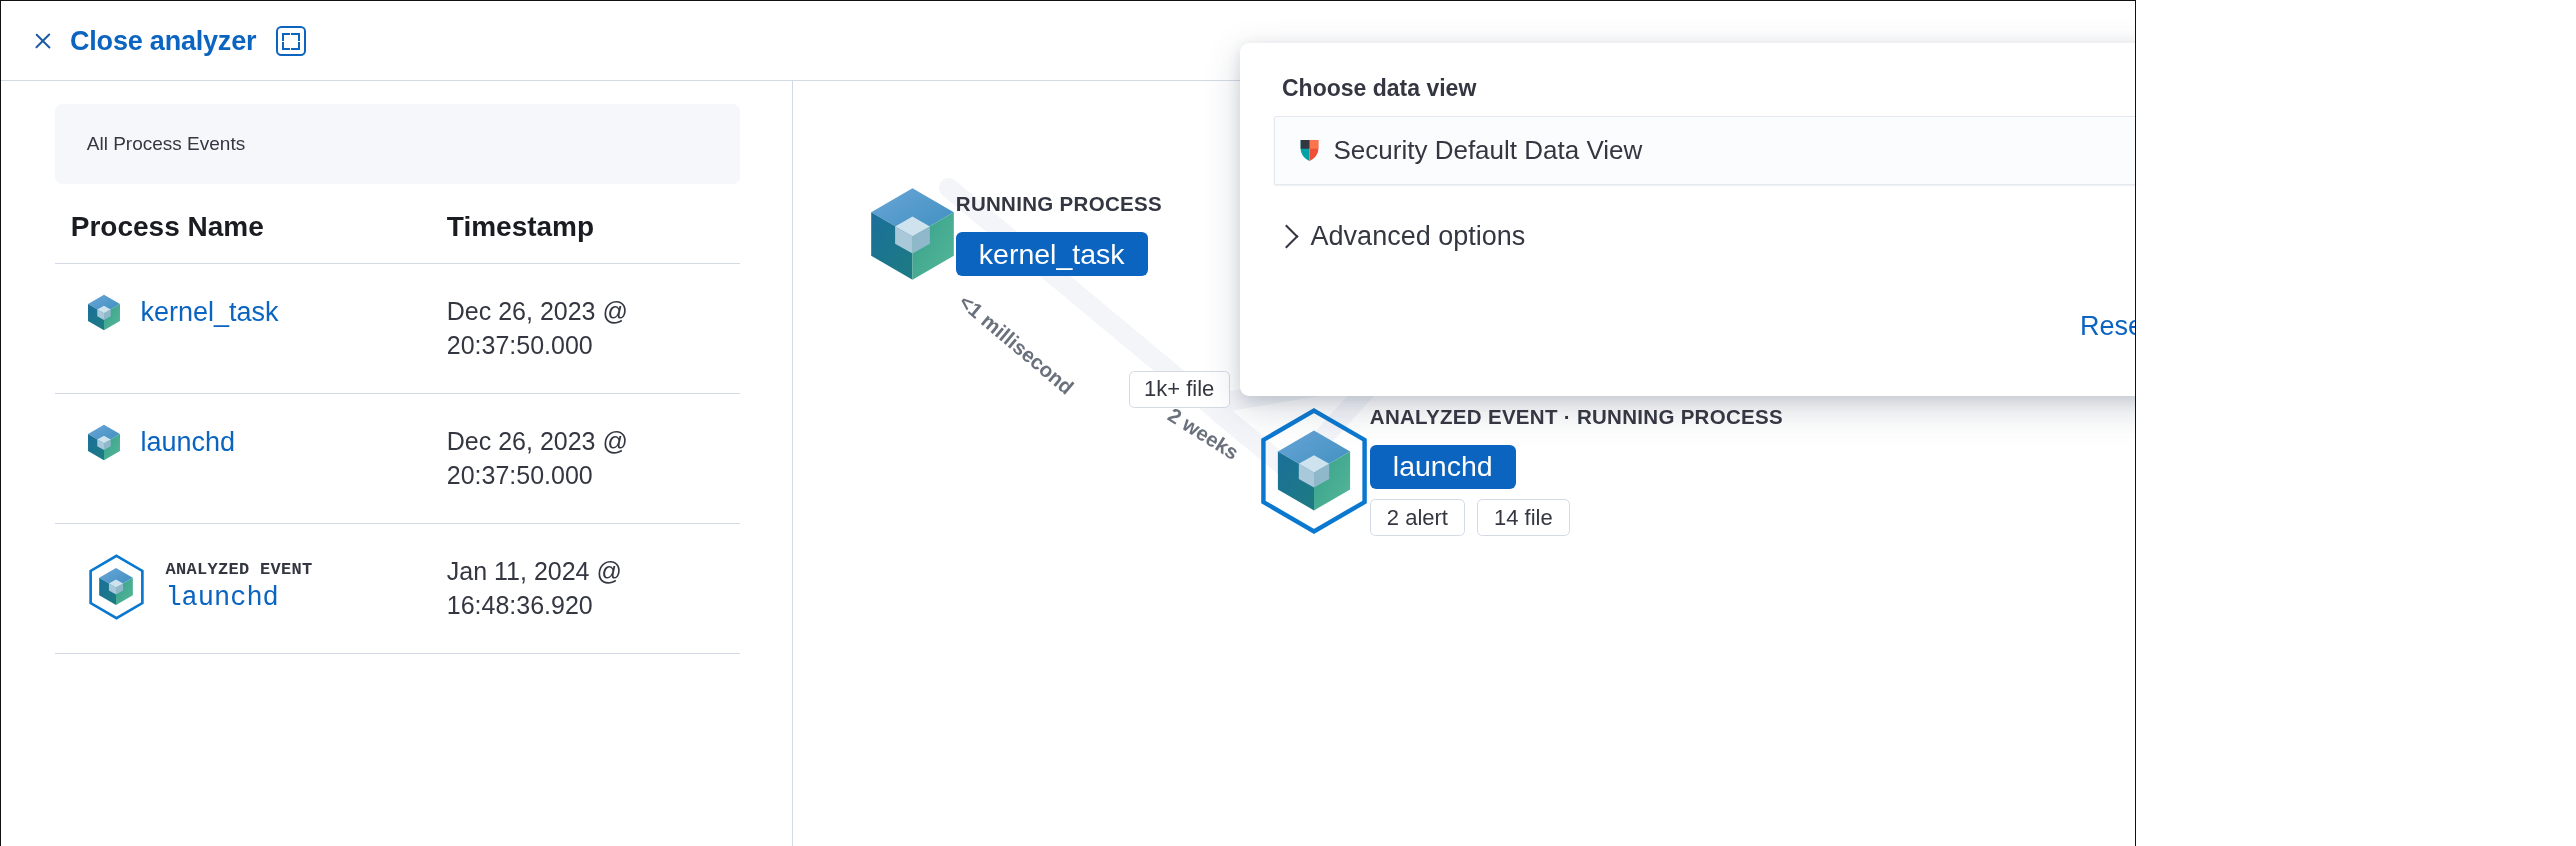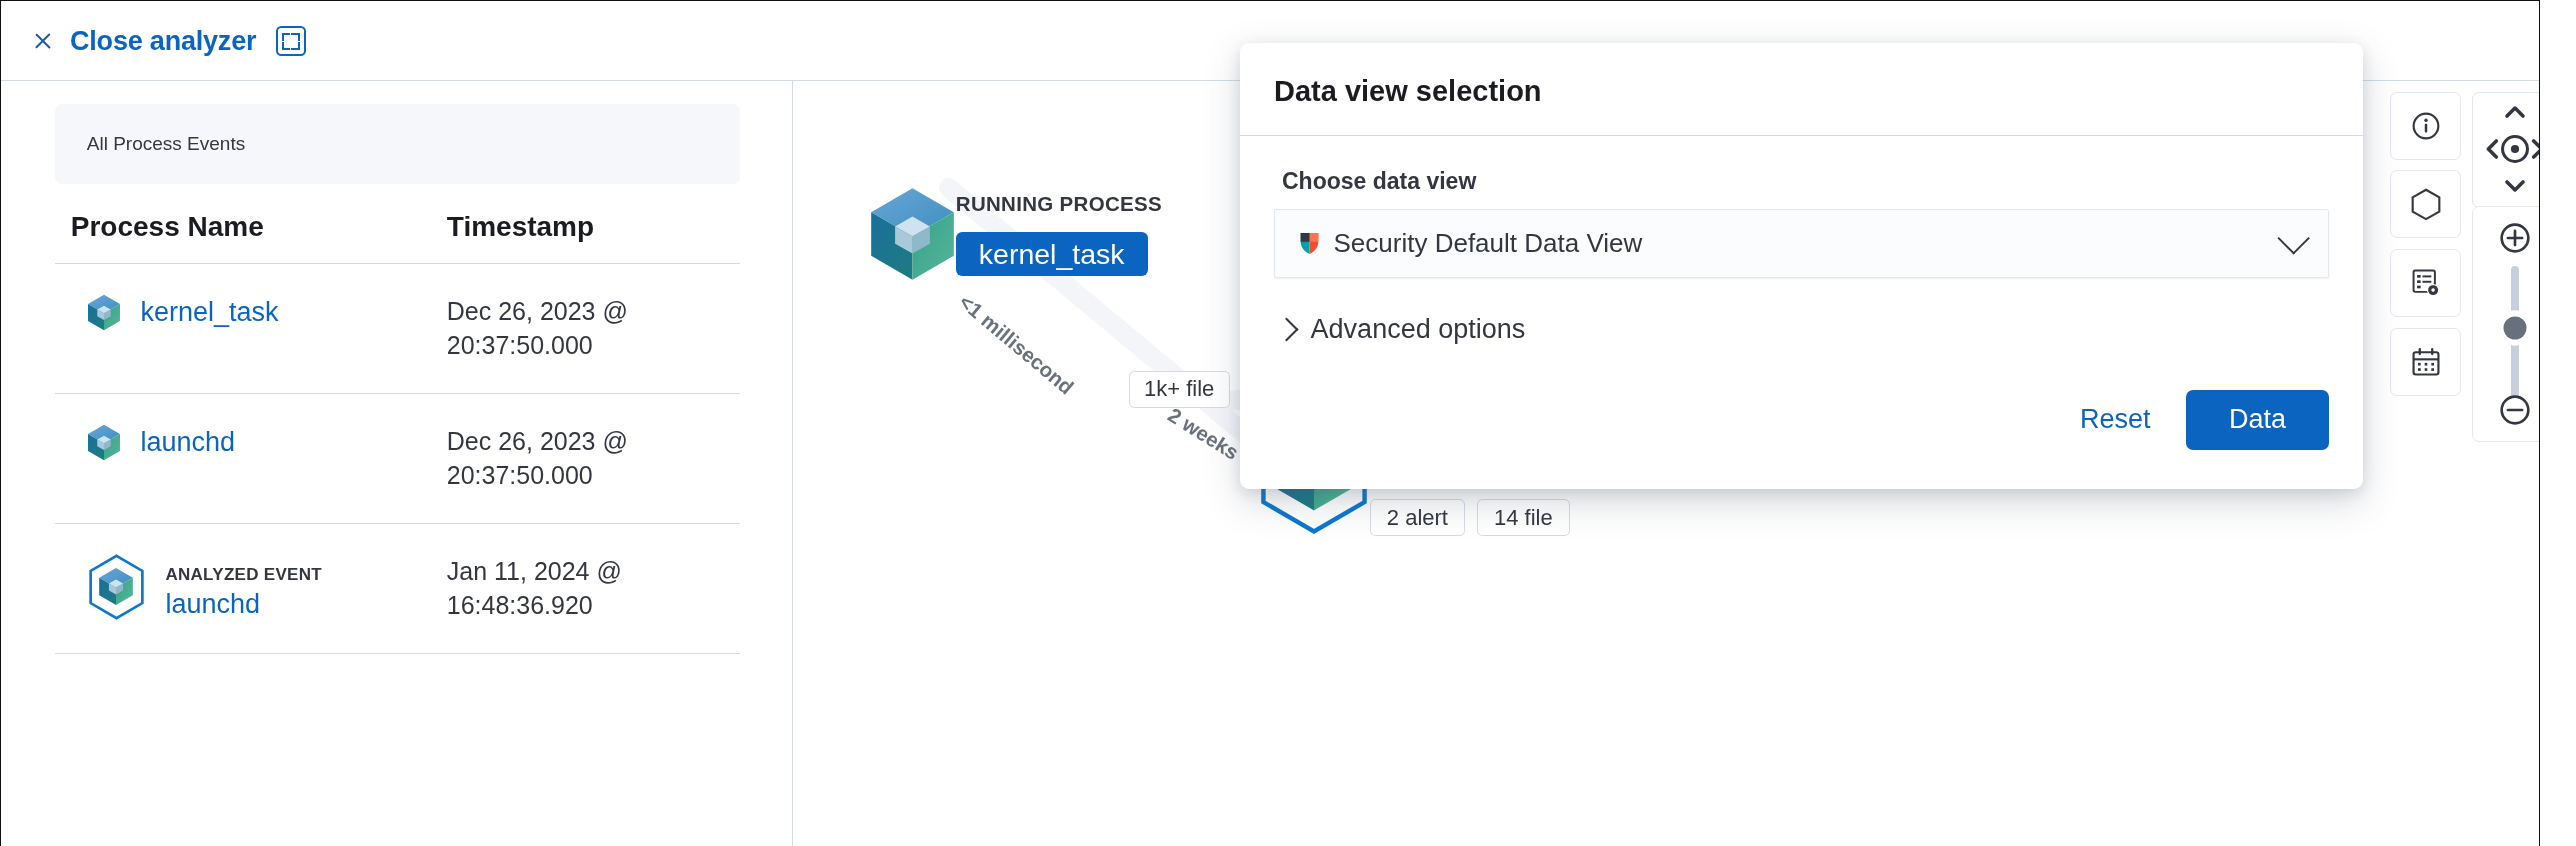--- a/index.html
+++ b/index.html
@@ -6,21 +6,21 @@
     margin: 0;
     padding: 0;
     background: #ffffff;
   }
   body {
     font-family: "Liberation Sans", sans-serif;
     color: #1a1c21;
   }
   #root {
     position: relative;
-    width: 2540px;
+    width: 2136px;
     height: 847px;
     background: #ffffff;
     overflow: hidden;
     border: 1.8px solid #111111;
     box-sizing: border-box;
   }
 
   
   .topbar {
     position: absolute;
@@ -131,21 +131,21 @@
     padding: 30px 0 30px 16px;
     border-bottom: 1.8px solid #d3dae6;
     vertical-align: top;
   }
   .proc-cell {
     display: flex;
     align-items: center;
     gap: 19.6px;
     padding-left: 16px;
   }
-  .proc-cell.with-badge { align-items: flex-end; }
+  .proc-cell.with-badge { align-items: center; font-family: Liberation Mono, monospace; }
   .proc-texts { display: flex; flex-direction: column; gap: 3.6px; }
   .event-kind {
     font-size: 17px;
     font-weight: 700;
     letter-spacing: 0.3px;
     color: #343741;
     text-transform: uppercase;
   }
   .proc-link {
     font-size: 27px;
@@ -680,23 +680,20 @@
           </div>
         </div>
 
       </div>
     </div>
   </div>
 
   <div class="modal-overlay">
     <div class="modal">
 
-      <div class="modal-header">
-        <div class="modal-title">Data view selection</div>
-      </div>
 
       <div class="modal-body">
         <div class="field-label">Choose data view</div>
 
         <div class="select-box">
           <svg width="23" height="27" viewBox="0 0 26 30">
             <path d="M3 3 L13 3 L13 27 C7 24 3 19 3 13 Z" fill="#00a3a5"></path>
             <path d="M13 3 L23 3 L23 13 C23 19 19 24 13 27 Z" fill="#f04e36"></path>
             <path d="M13 3 L23 3 L23 13 L13 13 Z" fill="#fa744e"></path>
             <path d="M3 3 L13 3 L13 13 L3 13 Z" fill="#343741"></path>

